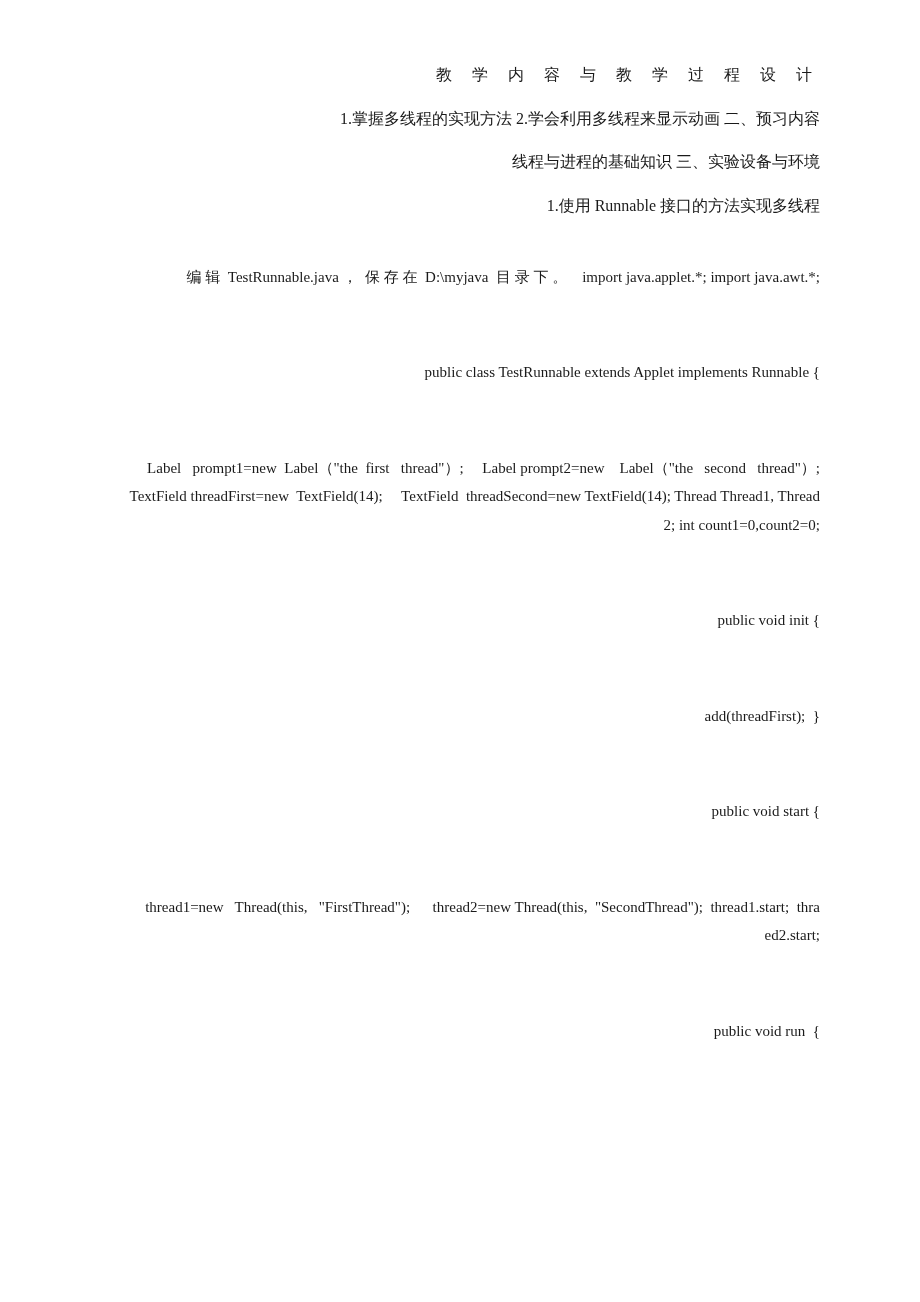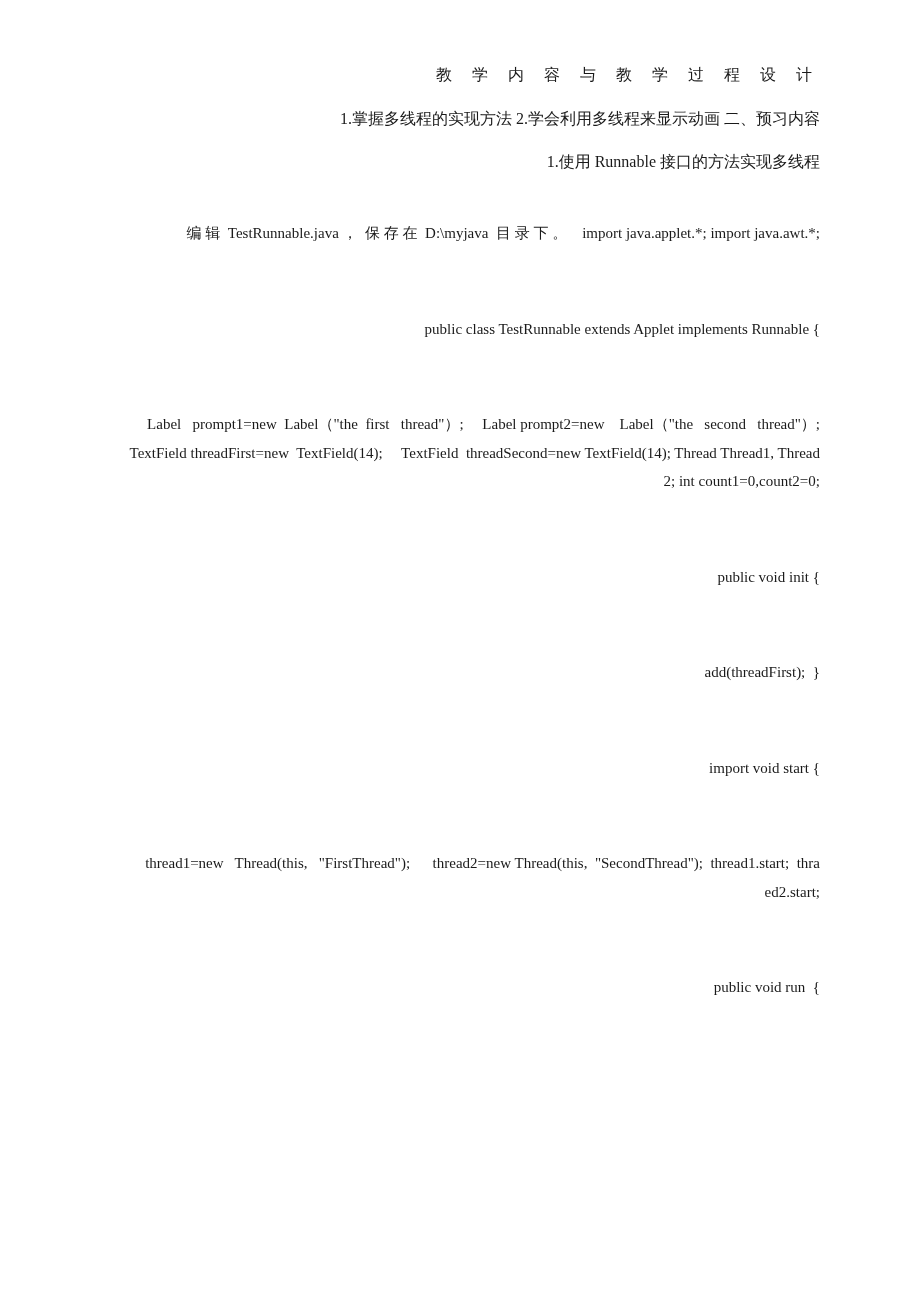--- a/index.html
+++ b/index.html
@@ -55,20 +55,23 @@
 
   <div class="section para spaced-heading">
     <span>教 学 内 容 与 教 学 过 程 设 计</span>
   </div>
 
 
   <div class="section para">
     <span> 1.掌握多线程的实现方法  2.学会利用多线程来显示动画  二、预习内容</span>
   </div>
 
+  <div class="section para">
+    <span>线程与进程的基础知识  三、实验设备与环境</span>
+  </div>
 
 
   <div class="section para">
     <span> 1.使用 Runnable 接口的方法实现多线程</span>
   </div>
 
   <div class="section para code-block">
     <span>编 辑  TestRunnable.java ，  保 存 在  D:\myjava  目 录 下 。    import java.applet.*; import java.awt.*;</span>
   </div>
 
@@ -83,21 +86,21 @@
   <div class="section para code-block">
     <span>public void init {</span>
   </div>
 
 
   <div class="section para code-block">
     <span> add(threadFirst);  }</span>
   </div>
 
   <div class="section para code-block">
-    <span>import void start {</span>
+    <span>public void start {</span>
   </div>
 
   <div class="section para code-block">
     <span>  thread1=new   Thread(this,   "FirstThread");      thread2=new Thread(this,  "SecondThread");  thread1.start;  thraed2.start;</span>
   </div>
 
   <div class="section para code-block">
     <span>public void run  {</span>
   </div>
 

